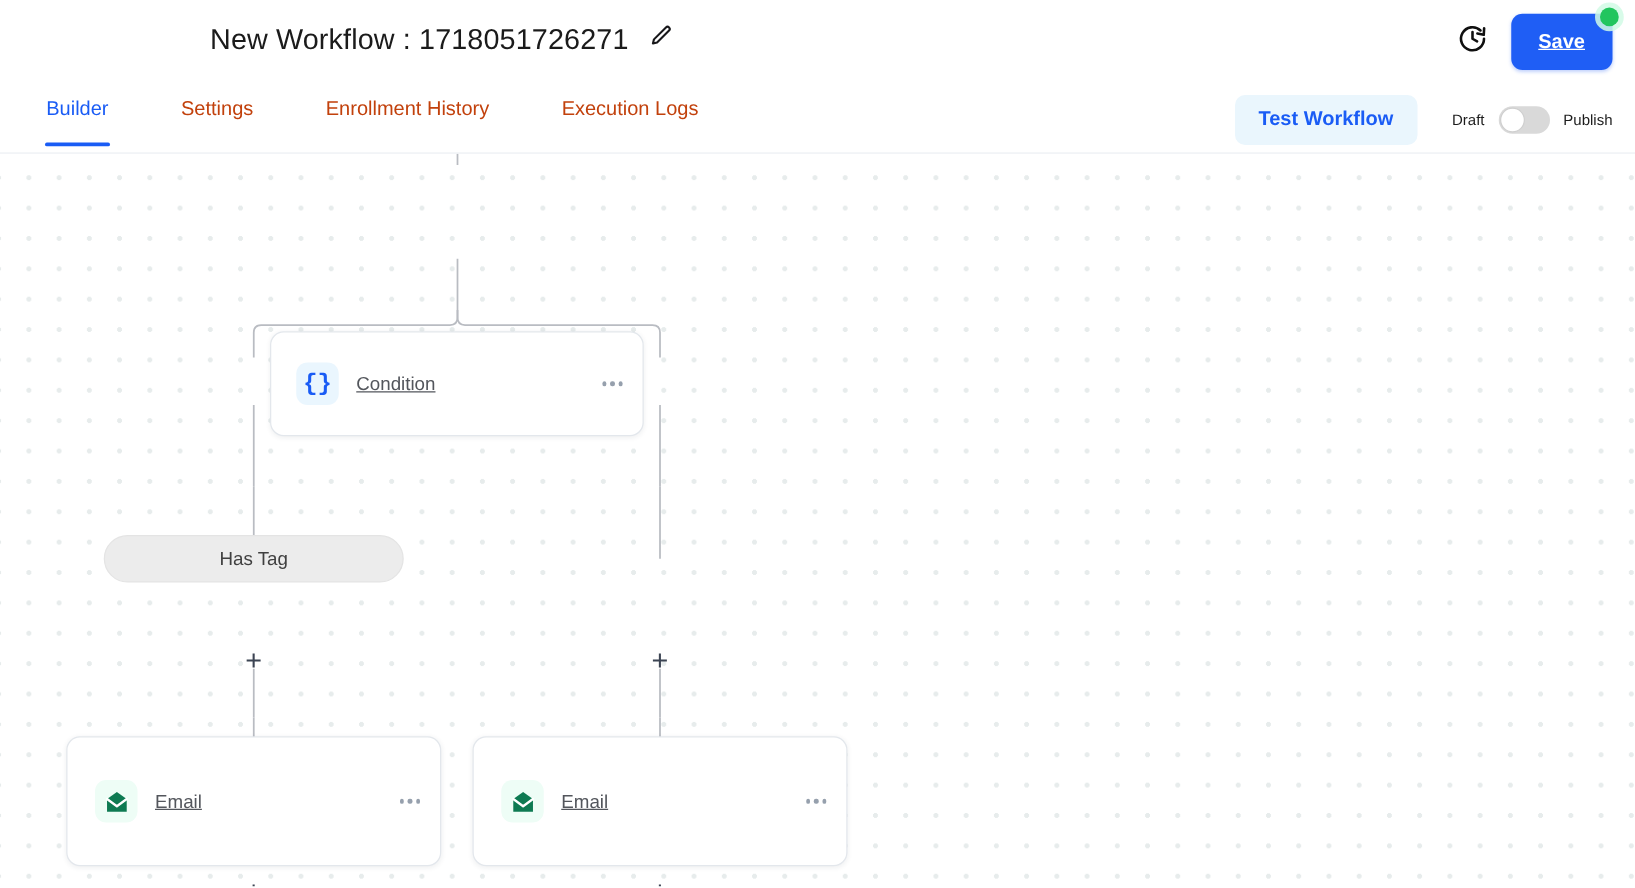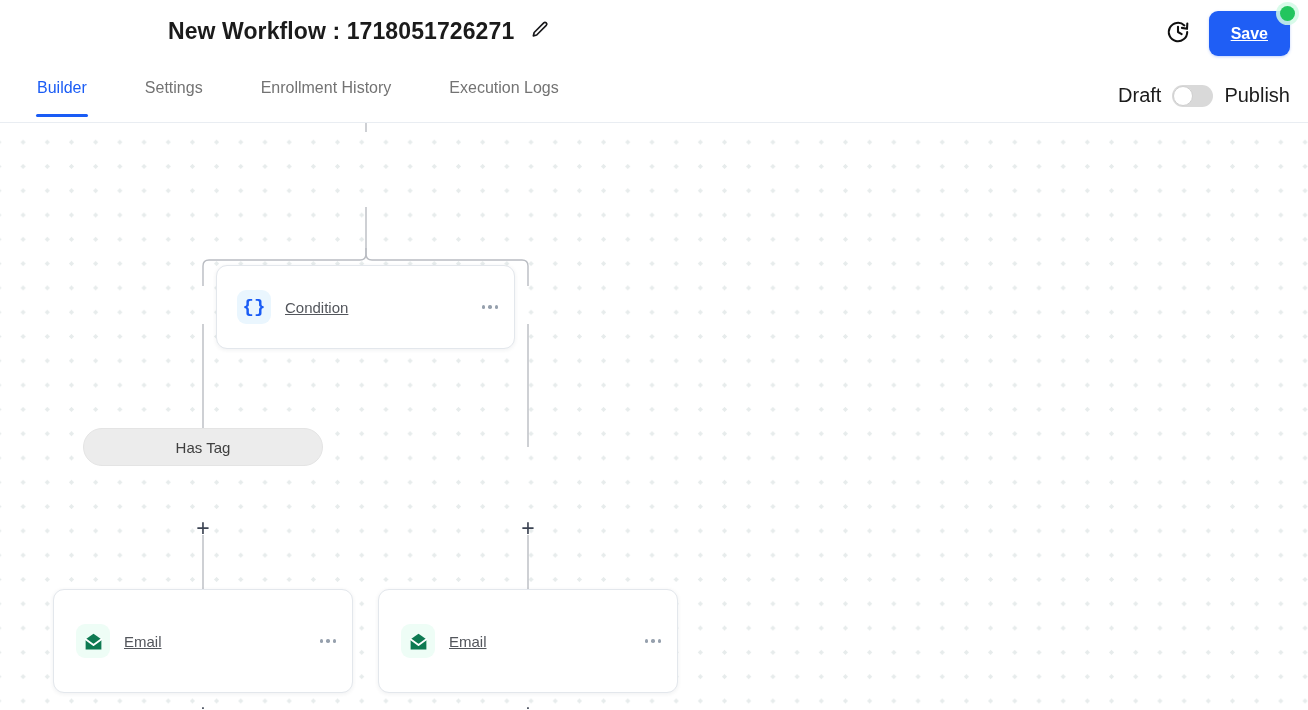--- a/index.html
+++ b/index.html
@@ -22,21 +22,21 @@
     position: absolute;
     left: 168px;
     top: 18px;
     display: flex;
     align-items: center;
     gap: 16px;
   }
   .title {
     font-size: 23px;
     color: #1b1b1b;
-    font-weight: 700;
+    font-weight: 400;
     letter-spacing: .1px;
     white-space: nowrap;
   }
   .edit-icon { display: block; cursor: pointer; }
 
   .header-right {
     position: absolute;
     right: 18px;
     top: 11px;
     display: flex;
@@ -79,21 +79,21 @@
   }
   .tabs {
     display: flex;
     align-items: center;
     padding-left: 37px;
     gap: 0;
   }
   .tab {
     position: relative;
     font-size: 16px;
-    color: #737373;
+    color: #c2410c;
     padding: 11px 0 0 0;
     margin-right: 58px;
     cursor: pointer;
     white-space: nowrap;
   }
   .tab.active { color: #1a5cf5; }
   .tab.active::after {
     content: "";
     position: absolute;
     left: -1px; right: -1px;
@@ -124,21 +124,21 @@
     height: 40px;
     cursor: pointer;
     white-space: nowrap;
   }
   .pub-group {
     display: flex;
     align-items: center;
     gap: 11px;
     margin-left: 18px;
   }
-  .pub-label { font-size: 20px; color: #1c1c1c; white-space: nowrap; }
+  .pub-label { font-size: 12px; color: #1c1c1c; white-space: nowrap; }
   .toggle {
     width: 41px; height: 22px;
     border-radius: 11px;
     background: #d9d9d9;
     position: relative;
     cursor: pointer;
     flex: none;
   }
   .toggle .knob {
     position: absolute;
@@ -294,20 +294,21 @@
 
 <div class="tabbar">
   <div class="tabs">
     <div class="tab active">Builder</div>
     <div class="tab">Settings</div>
     <div class="tab">Enrollment History</div>
     <div class="tab">Execution Logs</div>
   </div>
 
   <div class="tabbar-right">
+    <button class="test-btn">Test Workflow</button>
     <div class="pub-group">
       <span class="pub-label">Draft</span>
       <div class="toggle">
         <span class="knob"></span>
       </div>
       <span class="pub-label">Publish</span>
     </div>
   </div>
 </div>
 

